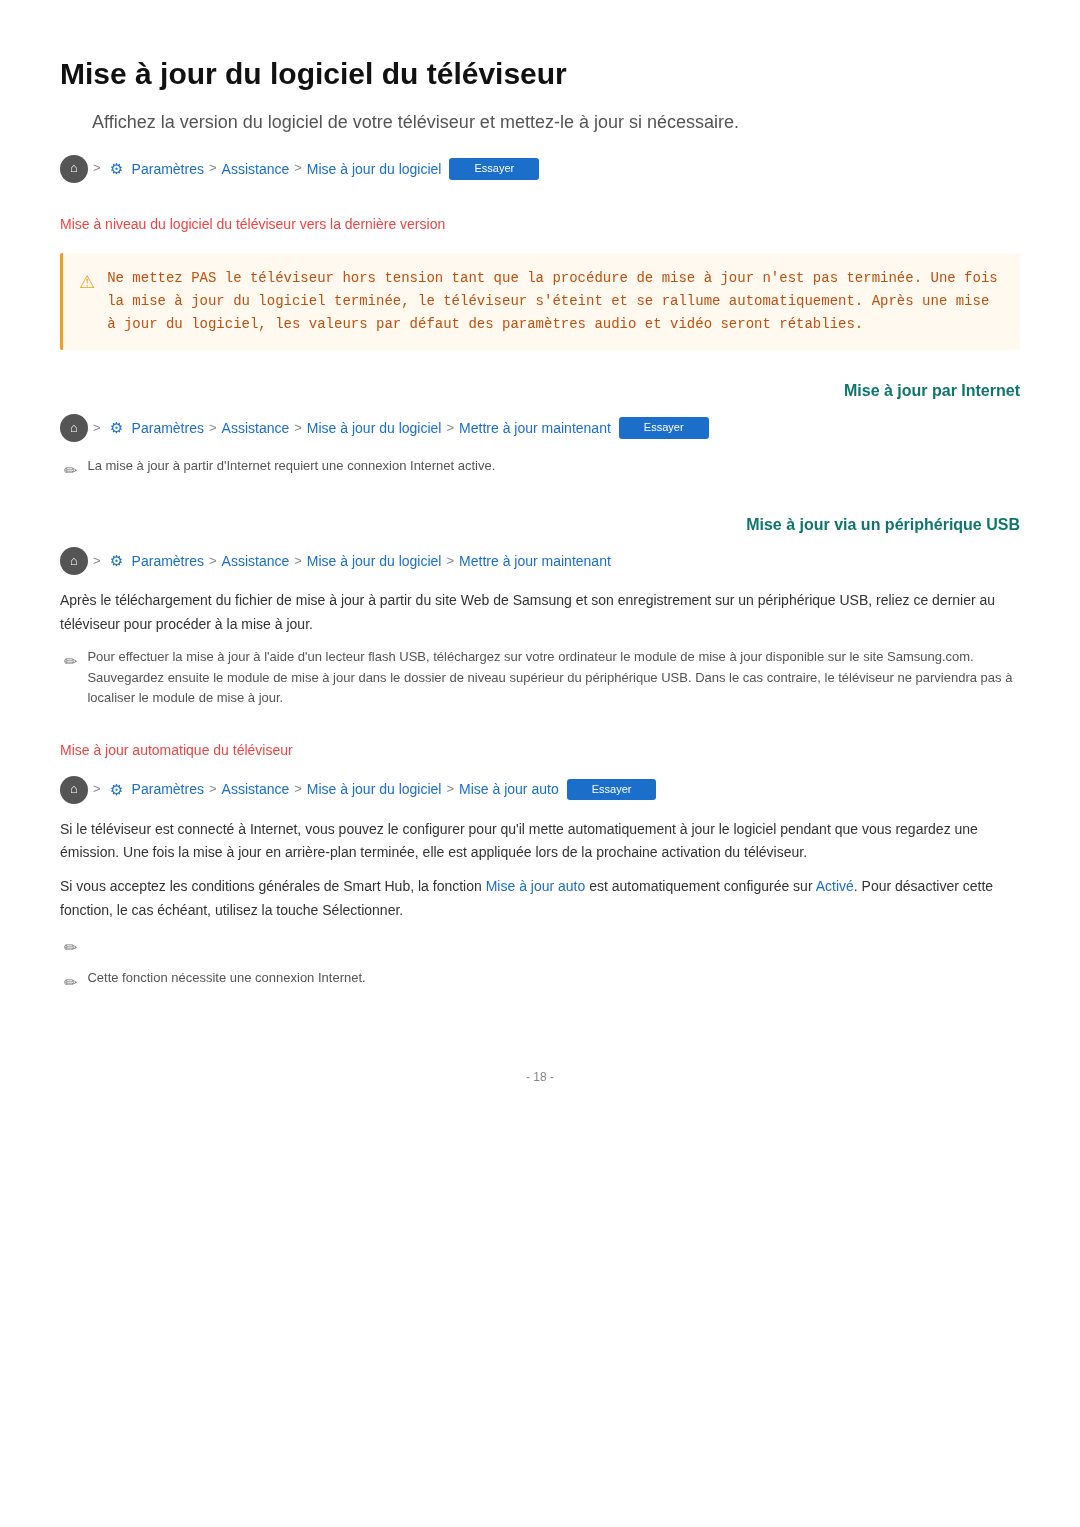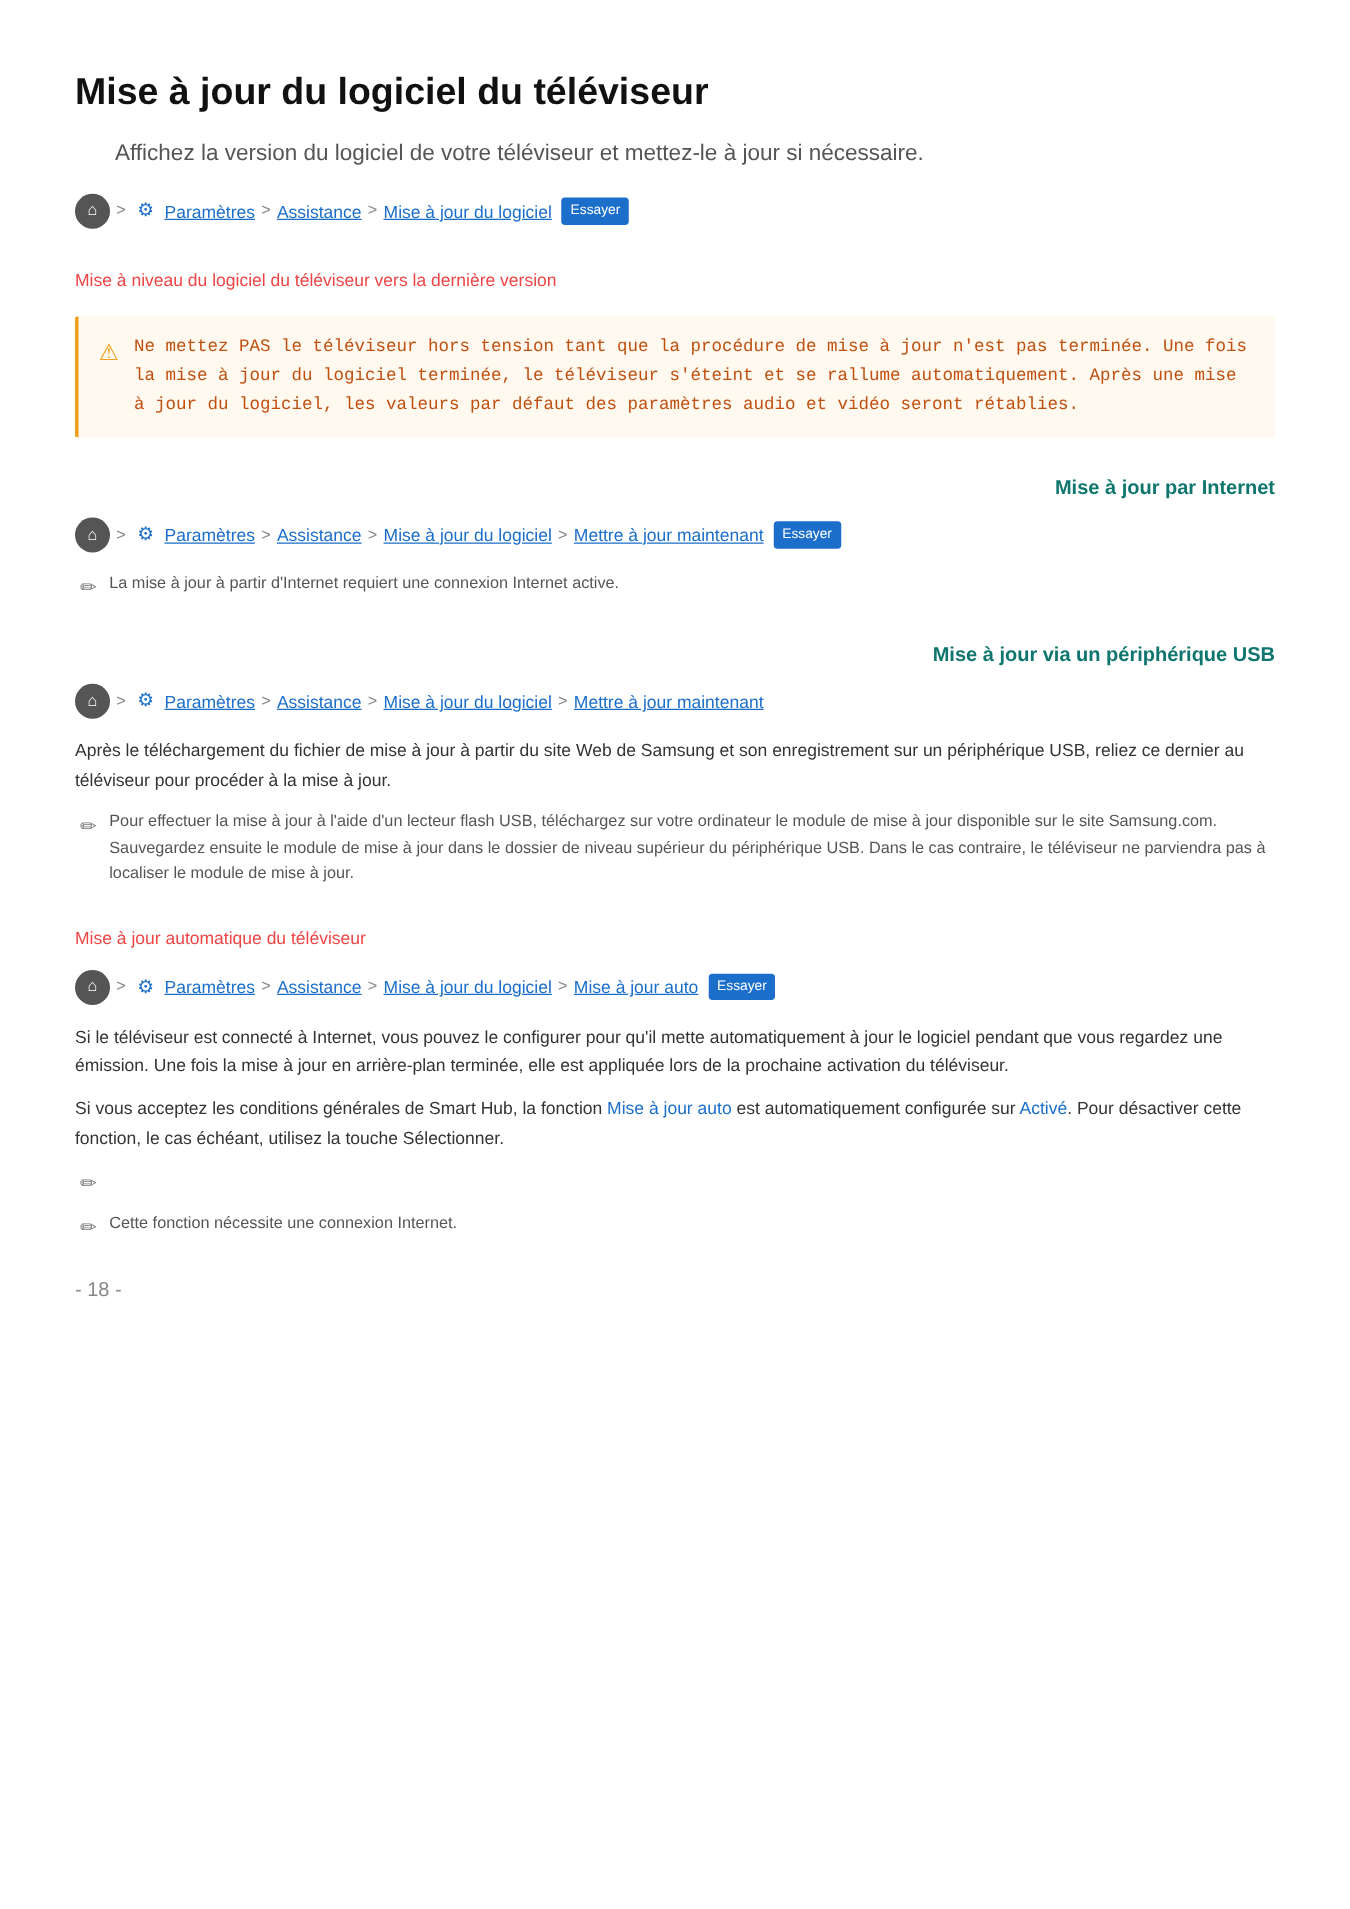--- a/index.html
+++ b/index.html
@@ -79,29 +79,28 @@
 
     .breadcrumb .separator {
       color: #888888;
       font-size: 13px;
       margin: 0 1px;
     }
 
     .breadcrumb .link {
       color: #1b6eca;
       font-weight: 500;
-      text-decoration: underline;
     }
 
     .try-badge {
       display: inline-block;
       background: #1b6eca;
       color: white;
       font-size: 11px;
-      padding: 2px 7px;
+      padding: 2px 25px;
       border-radius: 3px;
       margin-left: 4px;
       vertical-align: middle;
     }
 
     .warning-box {
       display: flex;
       gap: 12px;
       background: #fff9f0;
       border-left: 3px solid #f0a020;
@@ -150,23 +149,24 @@
       color: #333333;
       margin-bottom: 10px;
       line-height: 1.7;
     }
 
     .highlight-link {
       color: #1b6eca;
     }
 
     .page-footer {
+      text-align: center;
       color: #888888;
-      font-size: 16px;
-      margin-top: 24px;
+      font-size: 12px;
+      margin-top: 72px;
     }
   </style>
 </head>
 <body>
 
 <h1>Mise à jour du logiciel du téléviseur</h1>
 <p class="subtitle">Affichez la version du logiciel de votre téléviseur et mettez-le à jour si nécessaire.</p>
 
 <div class="breadcrumb">
   <span class="home-icon">⌂</span>

